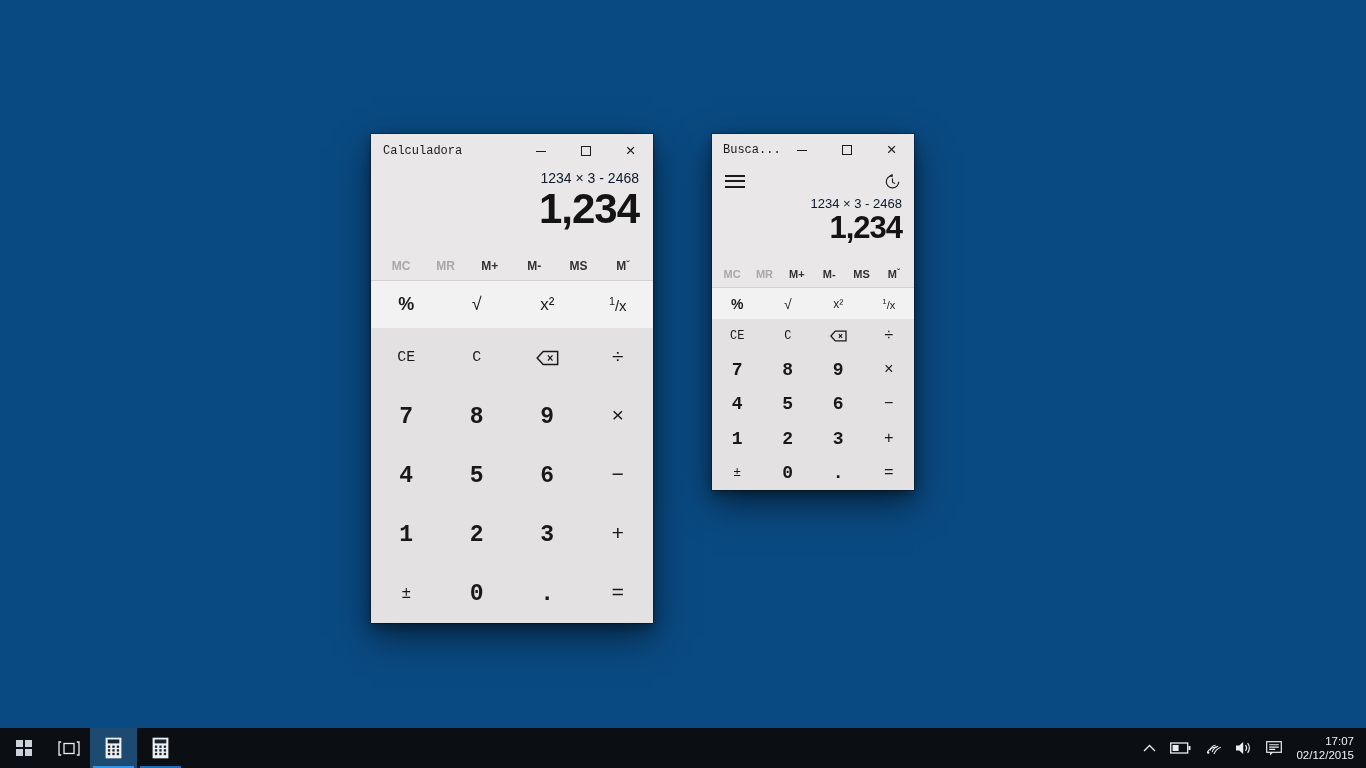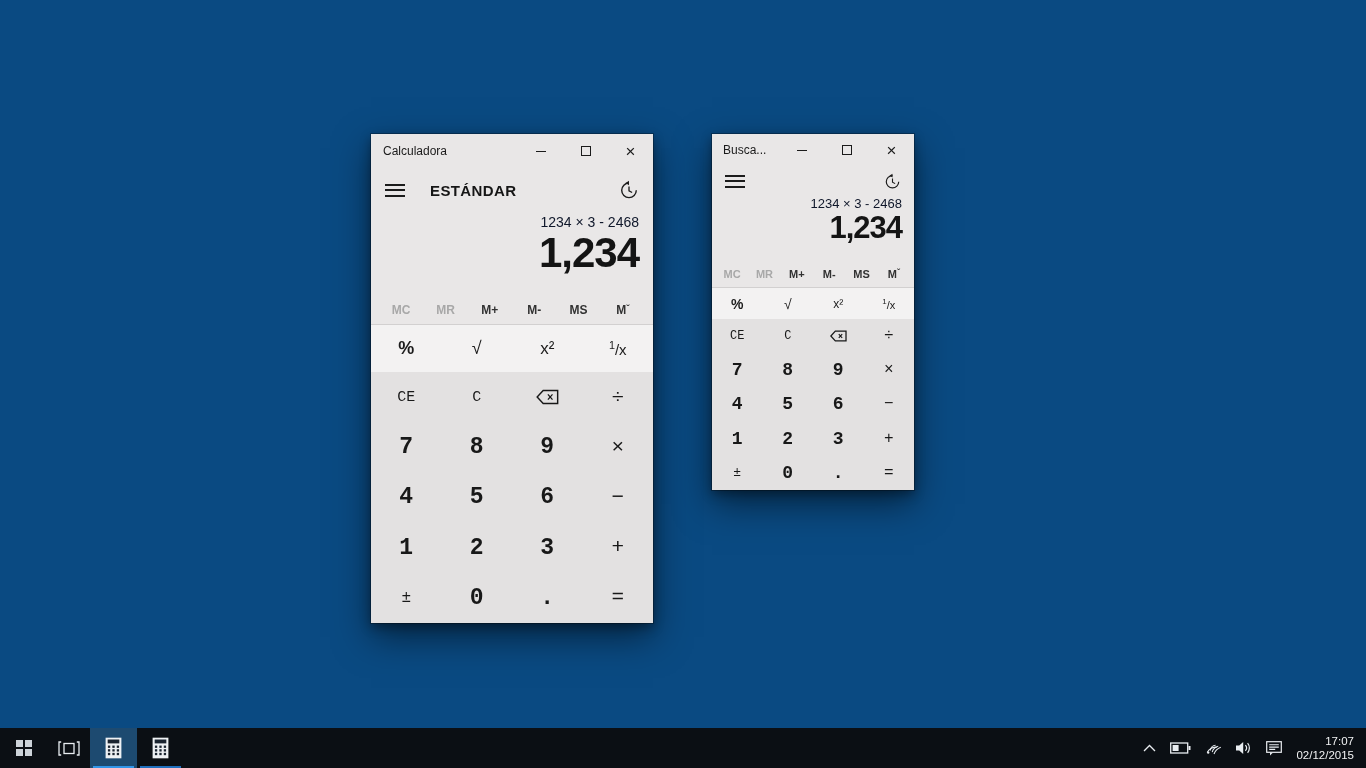--- a/index.html
+++ b/index.html
@@ -6,21 +6,21 @@
   html,body { width:1366px; height:768px; overflow:hidden; }
   body { font-family:"Liberation Sans","DejaVu Sans",sans-serif; }
   .screen { position:relative; width:1366px; height:768px; background:#0a4a82; overflow:hidden; }
 
   
   .calc { position:absolute; display:flex; flex-direction:column; background:#e9e7e7;
           box-shadow:0 0 0 1px rgba(0,0,0,.28), 0 14px 34px rgba(0,0,0,.5), 0 4px 10px rgba(0,0,0,.35); }
   .calc--large { left:371px; top:134px; width:282px; height:489px; }
   .calc--small { left:712px; top:134px; width:202px; height:356px; }
 
-  .titlebar { display:flex; align-items:center; flex:0 0 auto; }
+  .titlebar { display:flex; align-items:center; flex:0 0 auto;font-family:Liberation Mono, monospace; }
   .calc--large .titlebar { height:34px; padding-left:12px; }
   .calc--small .titlebar { height:32px; padding-left:11px; }
   .win-title { font-size:12px; color:#1a1a1a; white-space:nowrap; overflow:hidden; }
   .controls { margin-left:auto; display:flex; height:100%; }
   .ctrl { width:45px; height:100%; display:flex; align-items:center; justify-content:center;
           background:transparent; border:none; color:#1b1b1b; font-family:inherit; }
   .calc--small .ctrl { width:45px; }
   .ctrl.min span { display:block; width:10px; height:0; border-top:1px solid #1b1b1b; font-size:0; }
   .ctrl.max span { display:block; width:10px; height:10px; border:1px solid #1b1b1b; font-size:0; }
   .ctrl.close span { font-size:17px; line-height:1; }
@@ -113,35 +113,20 @@
         <button class="ctrl min">
             <span></span>
           </button>
         <button class="ctrl max">
             <span></span>
           </button>
         <button class="ctrl close">
             <span>×</span>
           </button>
       </div>
-    </div>
-    <div class="navrow">
-      <button class="hamburger">
-          <i></i>
-          <i></i>
-          <i></i>
-        </button>
-      <span class="mode">ESTÁNDAR</span>
-      <button class="history-btn">
-        <svg width="20" height="20" viewBox="0 0 20 20">
-          <path d="M10,3 a7.3,7.3 0 1 0 7.3,7.3" fill="none" stroke="#1c1c1c" stroke-width="1.4"></path>
-          <path d="M10,0.8 L10,5.2 L6.6,3 Z" fill="#1c1c1c"></path>
-          <path d="M10,6.4 V10.8 L13.1,12.5" fill="none" stroke="#1c1c1c" stroke-width="1.3"></path>
-        </svg>
-      </button>
     </div>
     <div class="display">
       <div class="expr">1234 × 3 - 2468</div>
       <div class="result">1,234</div>
     </div>
     <div class="memrow">
       <button class="mem dis">MC</button>
       <button class="mem dis">MR</button>
       <button class="mem">M+</button>
       <button class="mem">M-</button>

